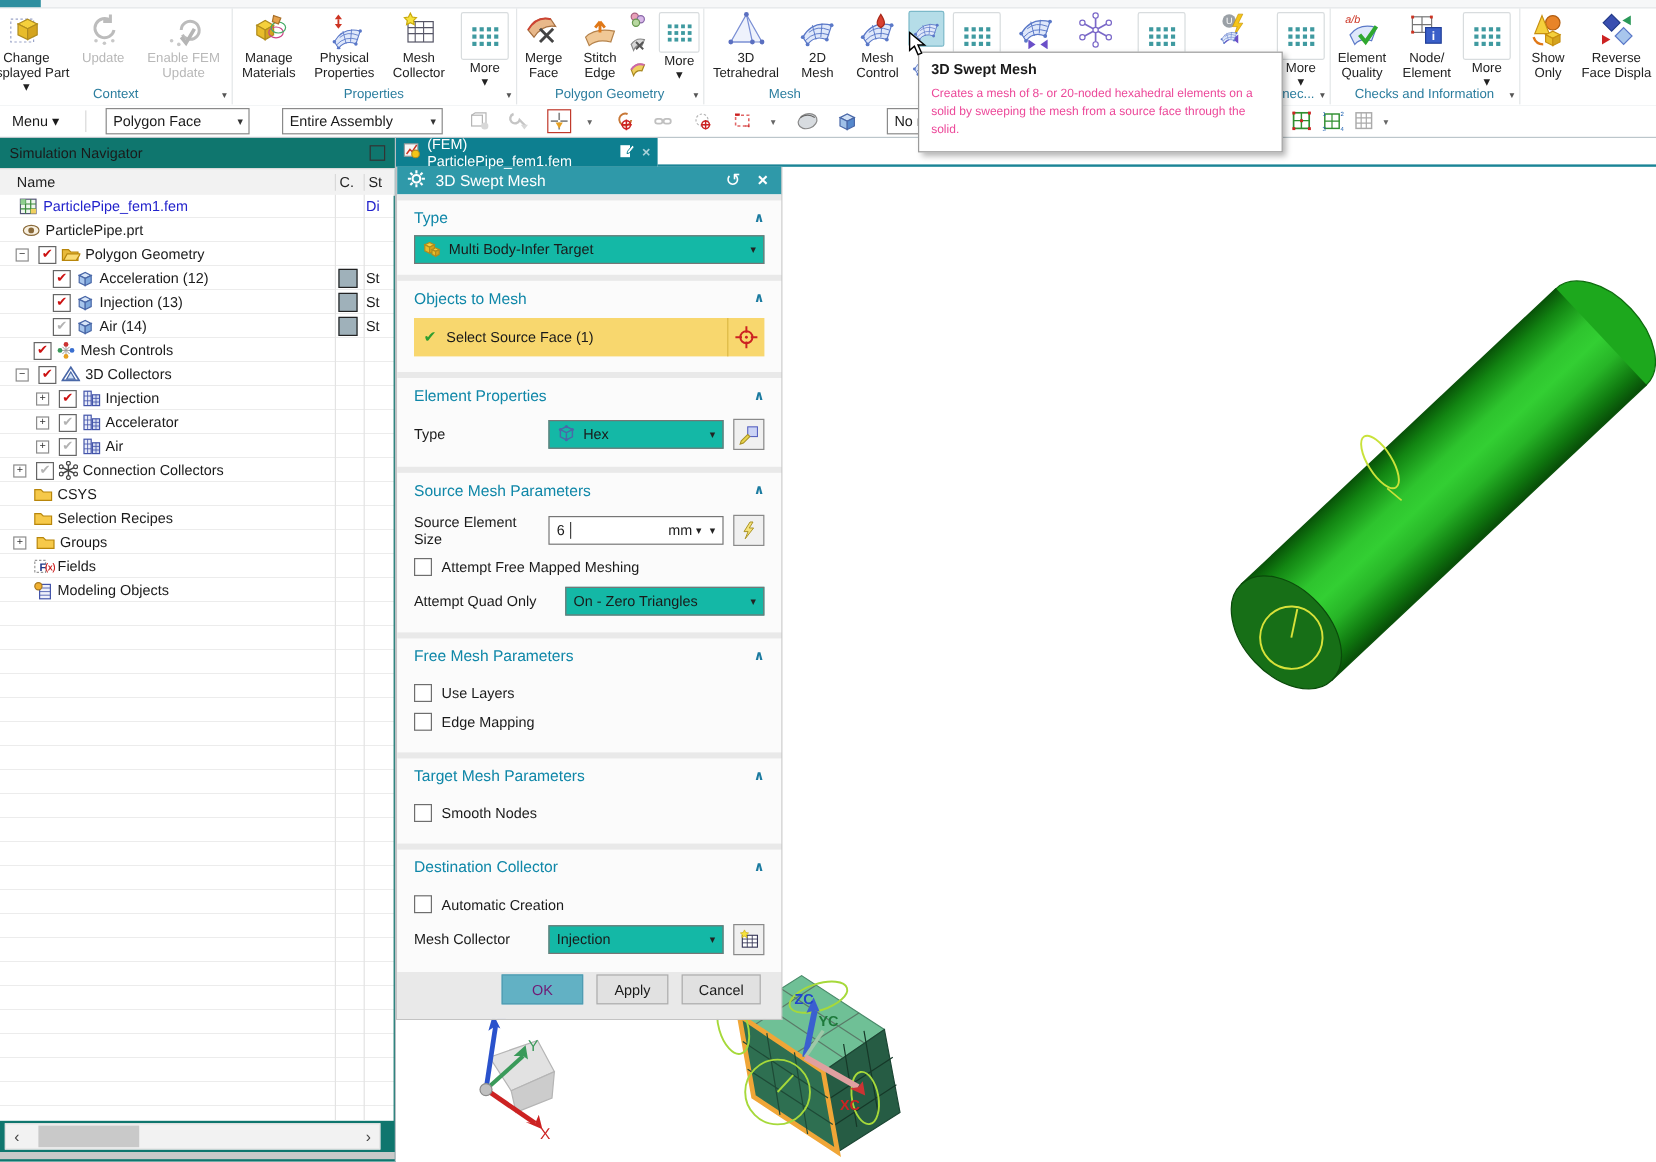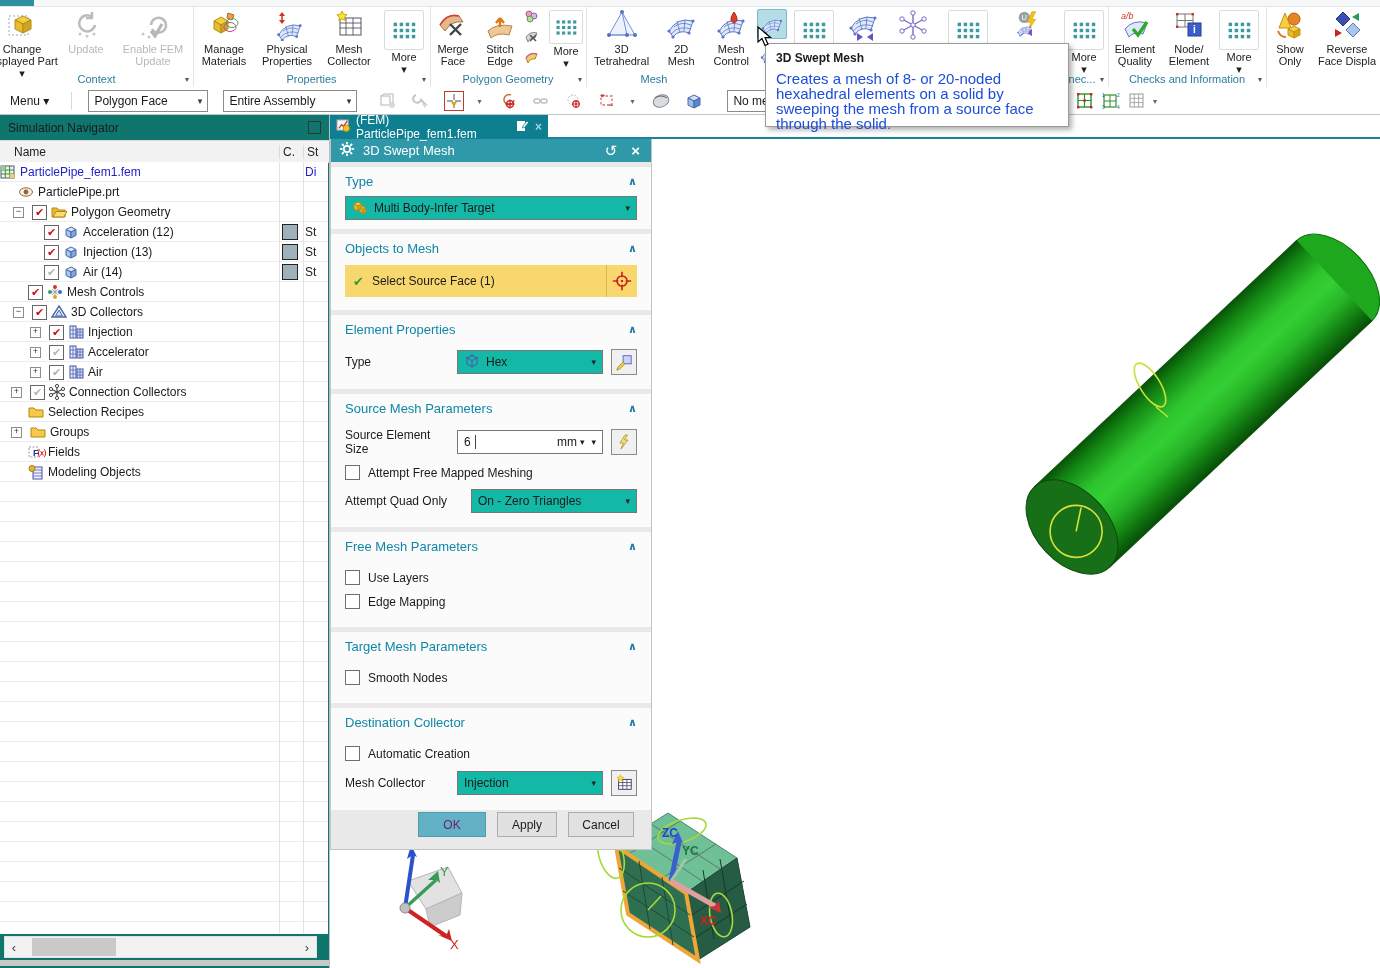--- a/index.html
+++ b/index.html
@@ -23,21 +23,21 @@
   #toolbar{position:absolute;left:0;top:88px;width:1380px;height:27px;background:#fff;border-bottom:1px solid #bcc6cb;display:flex;align-items:center;gap:13px;padding-left:4px;box-sizing:border-box;z-index:3}
   .tsep{width:1px;height:18px;background:#d9d9d9;margin:0 3px}
   .combo{height:20px;border:1px solid #8a8a8a;background:#fff;display:flex;align-items:center;padding:0 5px;gap:6px;font-size:12px}
   .combo .cvcaret{margin-left:auto;font-size:9px;color:#333}
   .tico{width:20px;height:20px;display:flex;align-items:center;justify-content:center}
   .tico.boxed{border:1px solid #c0392b;box-sizing:border-box}
   .tcaret{font-size:8px;color:#666;width:8px}
   
   #tooltip{position:absolute;left:765px;top:43px;width:304px;height:84px;background:#fff;border:1px solid #9b9b9b;box-shadow:3px 3px 5px rgba(0,0,0,.3);z-index:6;padding:7px 10px;box-sizing:border-box}
   #tooltip .tt-title{font-weight:bold;font-size:12px;margin-bottom:6px}
-  #tooltip .tt-body{font-size:15px;line-height:15px;color:#1d4ed8}
+  #tooltip .tt-body{font-size:10px;line-height:15px;color:#ec4899}
   
   #nav{position:absolute;left:0;top:115px;width:330px;height:853px;background:#0f766e;border-right:1px solid #b8bfc4;box-sizing:border-box;z-index:1}
   #nav .nhead{height:25px;display:flex;align-items:center;padding:0 8px}
   #nav .nhead .ttl{flex:1;font-size:12px}
   .winicon{width:11px;height:11px;border:1.5px solid #333}
   #nav .colhead{height:21px;background:#f2f2f2;border-top:1px solid #d9d9d9;border-bottom:1px solid #d9d9d9;display:flex;align-items:center;font-size:12px;color:#222}
   #nav .colhead .c1{flex:1;padding-left:14px}
   #nav .colhead .c2{width:24px;border-left:1px solid #d9d9d9;padding-left:3px;box-sizing:border-box}
   #nav .colhead .c3{width:26px;border-left:1px solid #d9d9d9;padding-left:3px;box-sizing:border-box}
   #rows{position:absolute;left:0;top:47px;right:1px;bottom:34px;background:repeating-linear-gradient(to bottom,#fff 0 19px,#ececec 19px 20px);overflow:hidden}
@@ -520,21 +520,21 @@
   </div>
 </div>
 
 <div id="toolbar">
   <span style="padding:0 6px">Menu ▾</span>
   <span class="tsep"></span>
   <div class="combo" style="width:108px">
     <span>Polygon Face</span>
     <span class="cvcaret">▾</span>
   </div>
-  <div class="combo" style="width:122px;margin-left:2px">
+  <div class="combo" style="width:122px;margin-left:14px">
     <span>Entire Assembly</span>
     <span class="cvcaret">▾</span>
   </div>
   <span class="tico" style="margin-left:8px">
       <svg width="18" height="18" viewBox="0 0 18 18">
         <rect x="2" y="4" width="9" height="9" fill="none" stroke="#b5b5b5"></rect>
         <path d="M2 4 l3-2 h9 v9 l-3 2" fill="none" stroke="#b5b5b5"></path>
         <circle cx="13" cy="13" r="3" fill="#d8d8d8"></circle>
       </svg>
     </span>
@@ -725,21 +725,21 @@
   <div class="colhead">
     <span class="c1">Name</span>
     <span class="c2">C.</span>
     <span class="c3">St</span>
   </div>
   <div id="rows">
     <div class="vline" style="left:279px"></div>
     <div class="vline" style="left:303px"></div>
 
     <div class="trow">
-      <span class="nm" style="padding-left:0">
+      <span class="nm" style="padding-left:16px">
         <span class="ticon"><svg width="16" height="16" viewBox="0 0 16 16">
               <rect x="1" y="2" width="13" height="12" fill="#eef6ee" stroke="#557"></rect>
               <path d="M1 6 h13 M1 10 h13 M5.3 2 v12 M9.6 2 v12" stroke="#3a8a3a" stroke-width="1"></path>
               <rect x="1" y="2" width="4.3" height="4" fill="#8fcf8f"></rect>
               <rect x="9.6" y="10" width="4.4" height="4" fill="#f0d060"></rect>
             </svg></span>
         <span class="bluetext">ParticlePipe_fem1.fem</span>
       </span>
       <span class="cc"></span>
         <span class="sc bluetext">Di</span>
@@ -897,20 +897,30 @@
               <circle cx="14" cy="11" r="1.6" fill="#fff" stroke="#444"></circle>
               <circle cx="2" cy="11" r="1.6" fill="#fff" stroke="#444"></circle>
               <circle cx="14" cy="5" r="1.6" fill="#fff" stroke="#444"></circle>
             </svg></span>
         <span>Connection Collectors</span>
       </span>
       <span class="cc"></span>
         <span class="sc"></span>
     </div>
 
+    <div class="trow">
+      <span class="nm" style="padding-left:28px">
+        <span class="ticon"><svg width="16" height="16">
+              <use href="#sym-folder"></use>
+            </svg></span>
+        <span>CSYS</span>
+      </span>
+      <span class="cc"></span>
+        <span class="sc"></span>
+    </div>
 
     <div class="trow">
       <span class="nm" style="padding-left:28px">
         <span class="ticon"><svg width="16" height="16">
               <use href="#sym-folder"></use>
             </svg></span>
         <span>Selection Recipes</span>
       </span>
       <span class="cc"></span>
         <span class="sc"></span>

